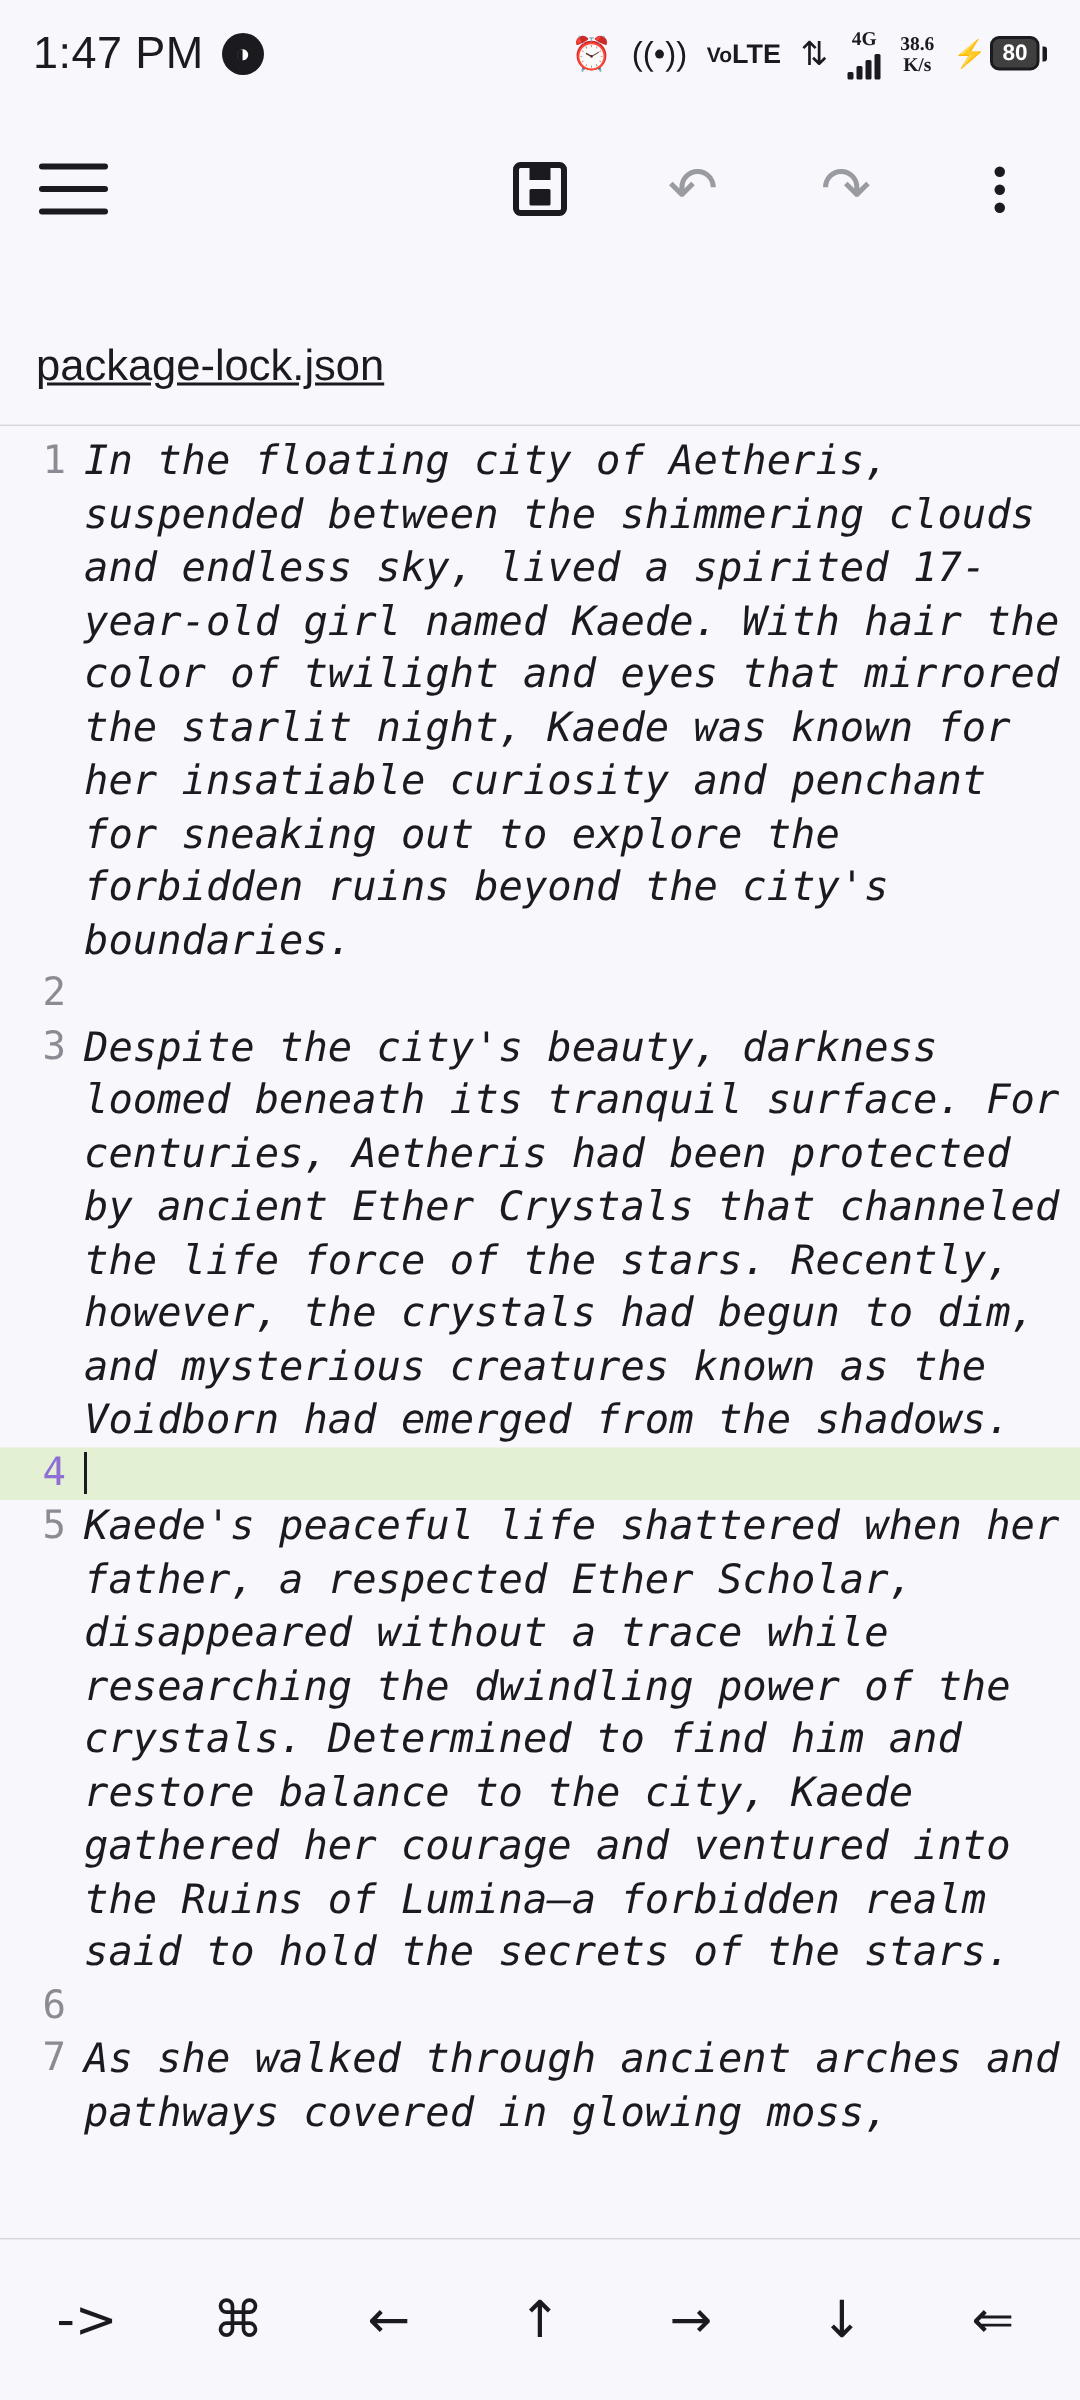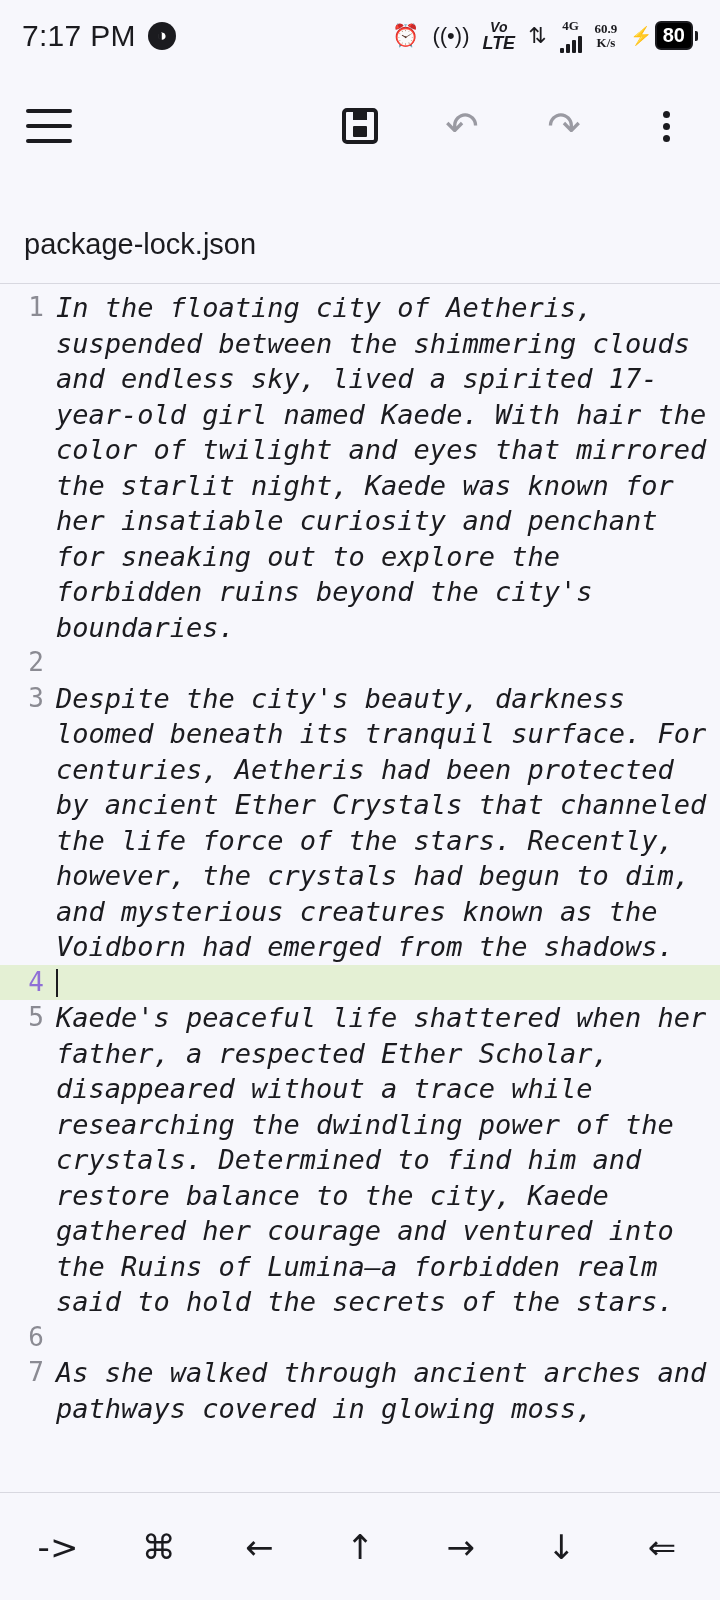--- a/index.html
+++ b/index.html
@@ -53,26 +53,25 @@
     gap: 13px;
   }
   .status-right .ico {
     font-size: 22px;
     line-height: 1;
     display: flex;
     align-items: center;
   }
   .dual-line {
     display: flex;
-    flex-direction: column;
+    flex-direction: row;
     align-items: center;
     line-height: 1.02;
     font-size: 14px;
     font-weight: 700;
-    font-style: italic;
   }
   .dual-line .l2 { font-size: 18px; }
   .net-small {
     display: flex;
     flex-direction: column;
     align-items: center;
     line-height: 1.05;
     font-size: 13px;
     font-weight: 600;
     font-family: Liberation Serif, serif;
@@ -95,23 +94,23 @@
   .bars i:nth-child(4) { height: 17px; }
   .battery {
     display: flex;
     align-items: center;
     gap: 2px;
   }
   .battery .shell {
     border: 2px solid #1b1b1f;
     border-radius: 6px;
     padding: 1px 6px;
-    font-size: 20px;
+    font-size: 15px;
     font-weight: 700;
-    background: #000000;
+    background: #404040;
     color: #ffffff;
     text-align: center;
   }
   .battery .cap {
     width: 3px;
     height: 10px;
     background: #1b1b1f;
     border-radius: 0 2px 2px 0;
   }
 
@@ -202,20 +201,21 @@
     height: 104px;
     box-sizing: border-box;
     border-bottom: 1px solid #d8d8e0;
   }
   .tab {
     font-size: 29px;
     padding: 0 14px 22px 0;
     color: #1b1b1f;
     cursor: pointer;
     position: relative;
+    text-decoration: underline;
   }
   .tab + .tab { margin-left: 40px; }
   .tab.active {
     color: #3f6fd6;
   }
   .tab.active::after {
     content: "";
     position: absolute;
     left: -6px; right: 8px;
     bottom: 0;
@@ -291,42 +291,42 @@
     min-width: 48px;
     text-align: center;
     line-height: 1;
   }
 </style>
 </head>
 <body>
 
 <div class="status-bar">
   <div class="status-left">
-    <div class="status-clock">7:17 PM</div>
+    <div class="status-clock">1:47 PM</div>
     <div class="badge-circle">◑</div>
   </div>
   <div class="status-right">
     <div class="ico">⏰</div>
     <div class="ico">((•))</div>
     <div class="dual-line">
       <span class="l1">Vo</span>
       <span class="l2">LTE</span>
     </div>
     <div class="ico">⇅</div>
     <div class="net-small">
       <span>4G</span>
       <span class="bars">
           <i></i>
           <i></i>
           <i></i>
           <i></i>
         </span>
     </div>
     <div class="net-small">
-      <span>60.9</span>
+      <span>38.6</span>
       <span>K/s</span>
     </div>
     <div class="battery">
       <span class="ico" style="font-size:18px">⚡</span>
       <span class="shell">80</span>
       <span class="cap"></span>
     </div>
   </div>
 </div>
 

